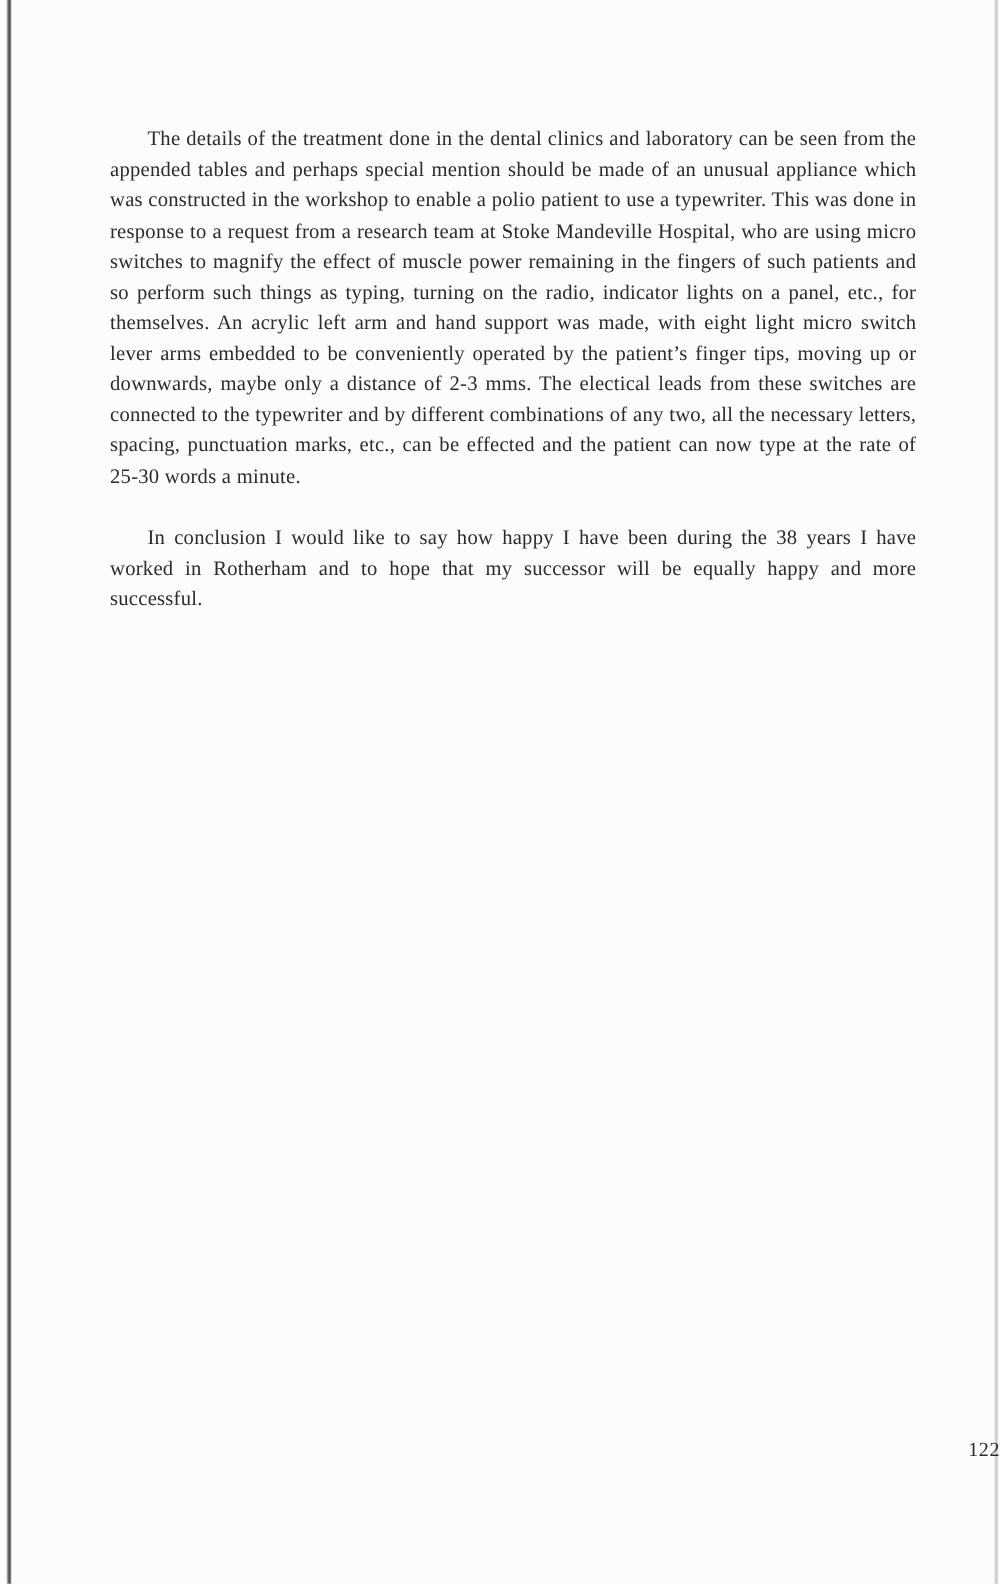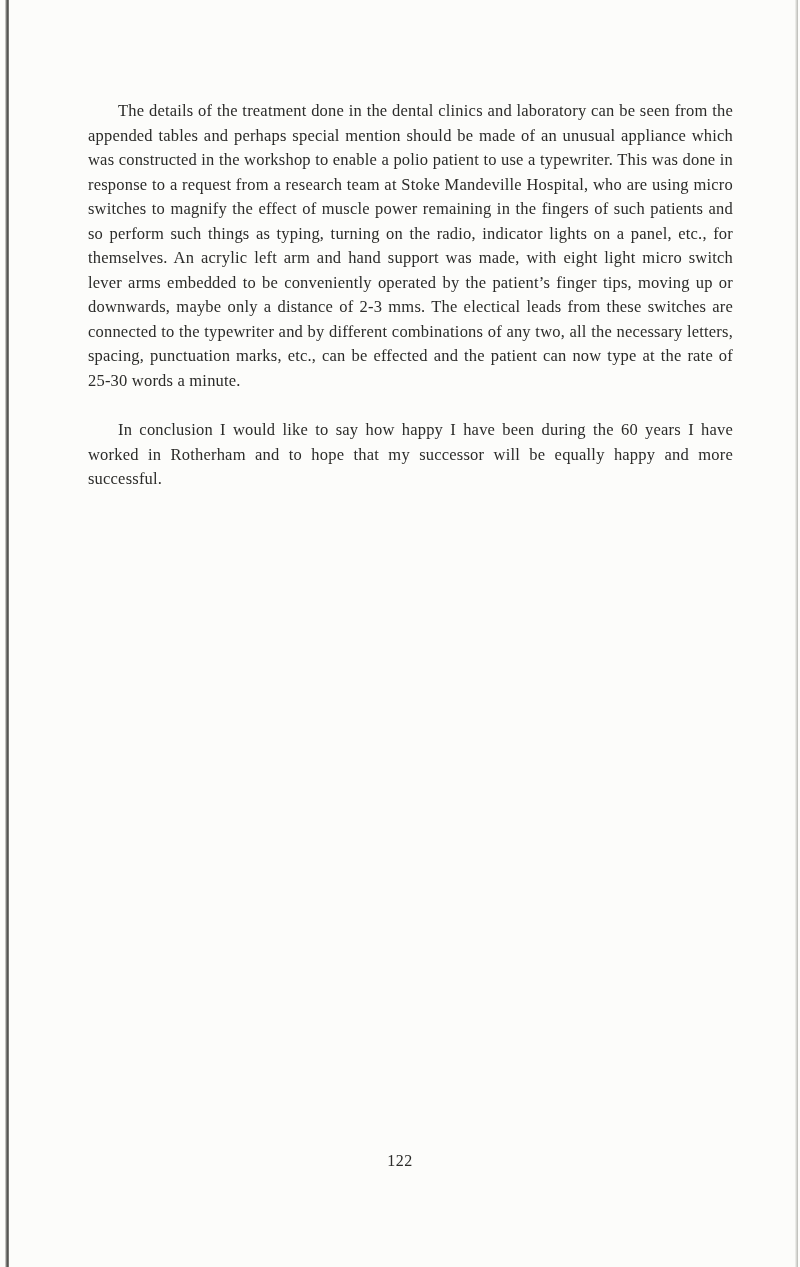--- a/index.html
+++ b/index.html
@@ -47,32 +47,32 @@
     letter-spacing: 0.2px;
   }
   .body-text p + p {
     margin-top: 25px;
   }
   .page-number {
     position: absolute;
     left: 0;
     top: 1152px;
     width: 800px;
-    text-align: center;
+    text-align: right;
     font-size: 16px;
     color: #2b2b29;
     letter-spacing: 0.5px;
   }
 </style>
 </head>
 <body>
 
 <div class="scan-edge-left"></div>
 <div class="scan-edge-right"></div>
 
 <div class="page-inner">
   <div class="body-text">
     <p>The details of the treatment done in the dental clinics and laboratory can be seen from the appended tables and perhaps special mention should be made of an unusual appliance which was constructed in the workshop to enable a polio patient to use a typewriter. This was done in response to a request from a research team at Stoke Mandeville Hospital, who are using micro switches to magnify the effect of muscle power remaining in the fingers of such patients and so perform such things as typing, turning on the radio, indicator lights on a panel, etc., for themselves. An acrylic left arm and hand support was made, with eight light micro switch lever arms embedded to be conveniently operated by the patient’s finger tips, moving up or downwards, maybe only a distance of 2-3 mms. The electical leads from these switches are connected to the typewriter and by different combinations of any two, all the necessary letters, spacing, punctuation marks, etc., can be effected and the patient can now type at the rate of 25-30 words a minute.</p>
-    <p>In conclusion I would like to say how happy I have been during the 60 years I have worked in Rotherham and to hope that my successor will be equally happy and more successful.</p>
+    <p>In conclusion I would like to say how happy I have been during the 38 years I have worked in Rotherham and to hope that my successor will be equally happy and more successful.</p>
   </div>
 </div>
 
 <div class="page-number">122</div>
 
 </body></html>

